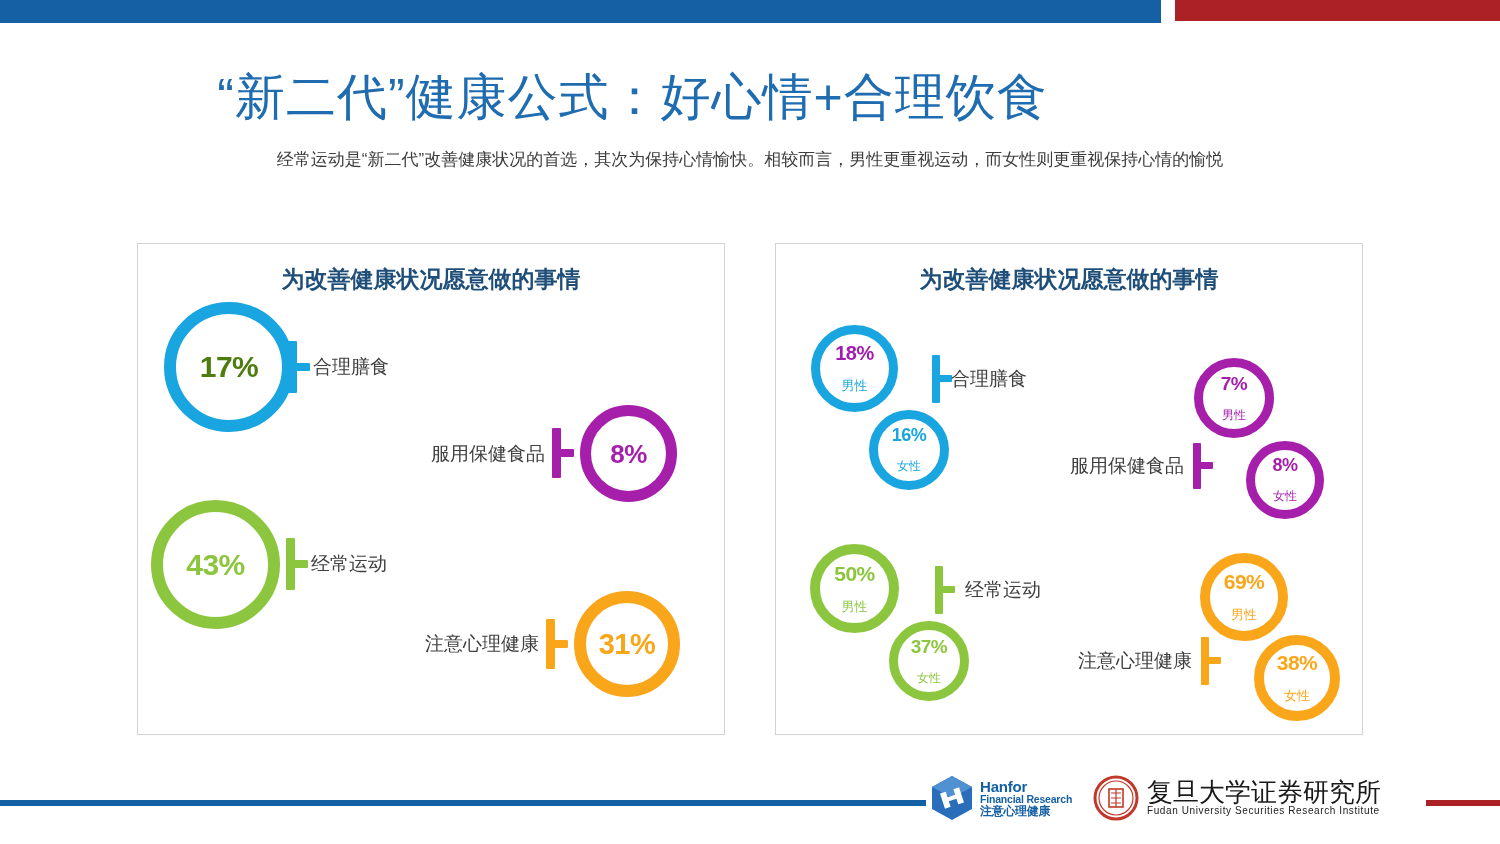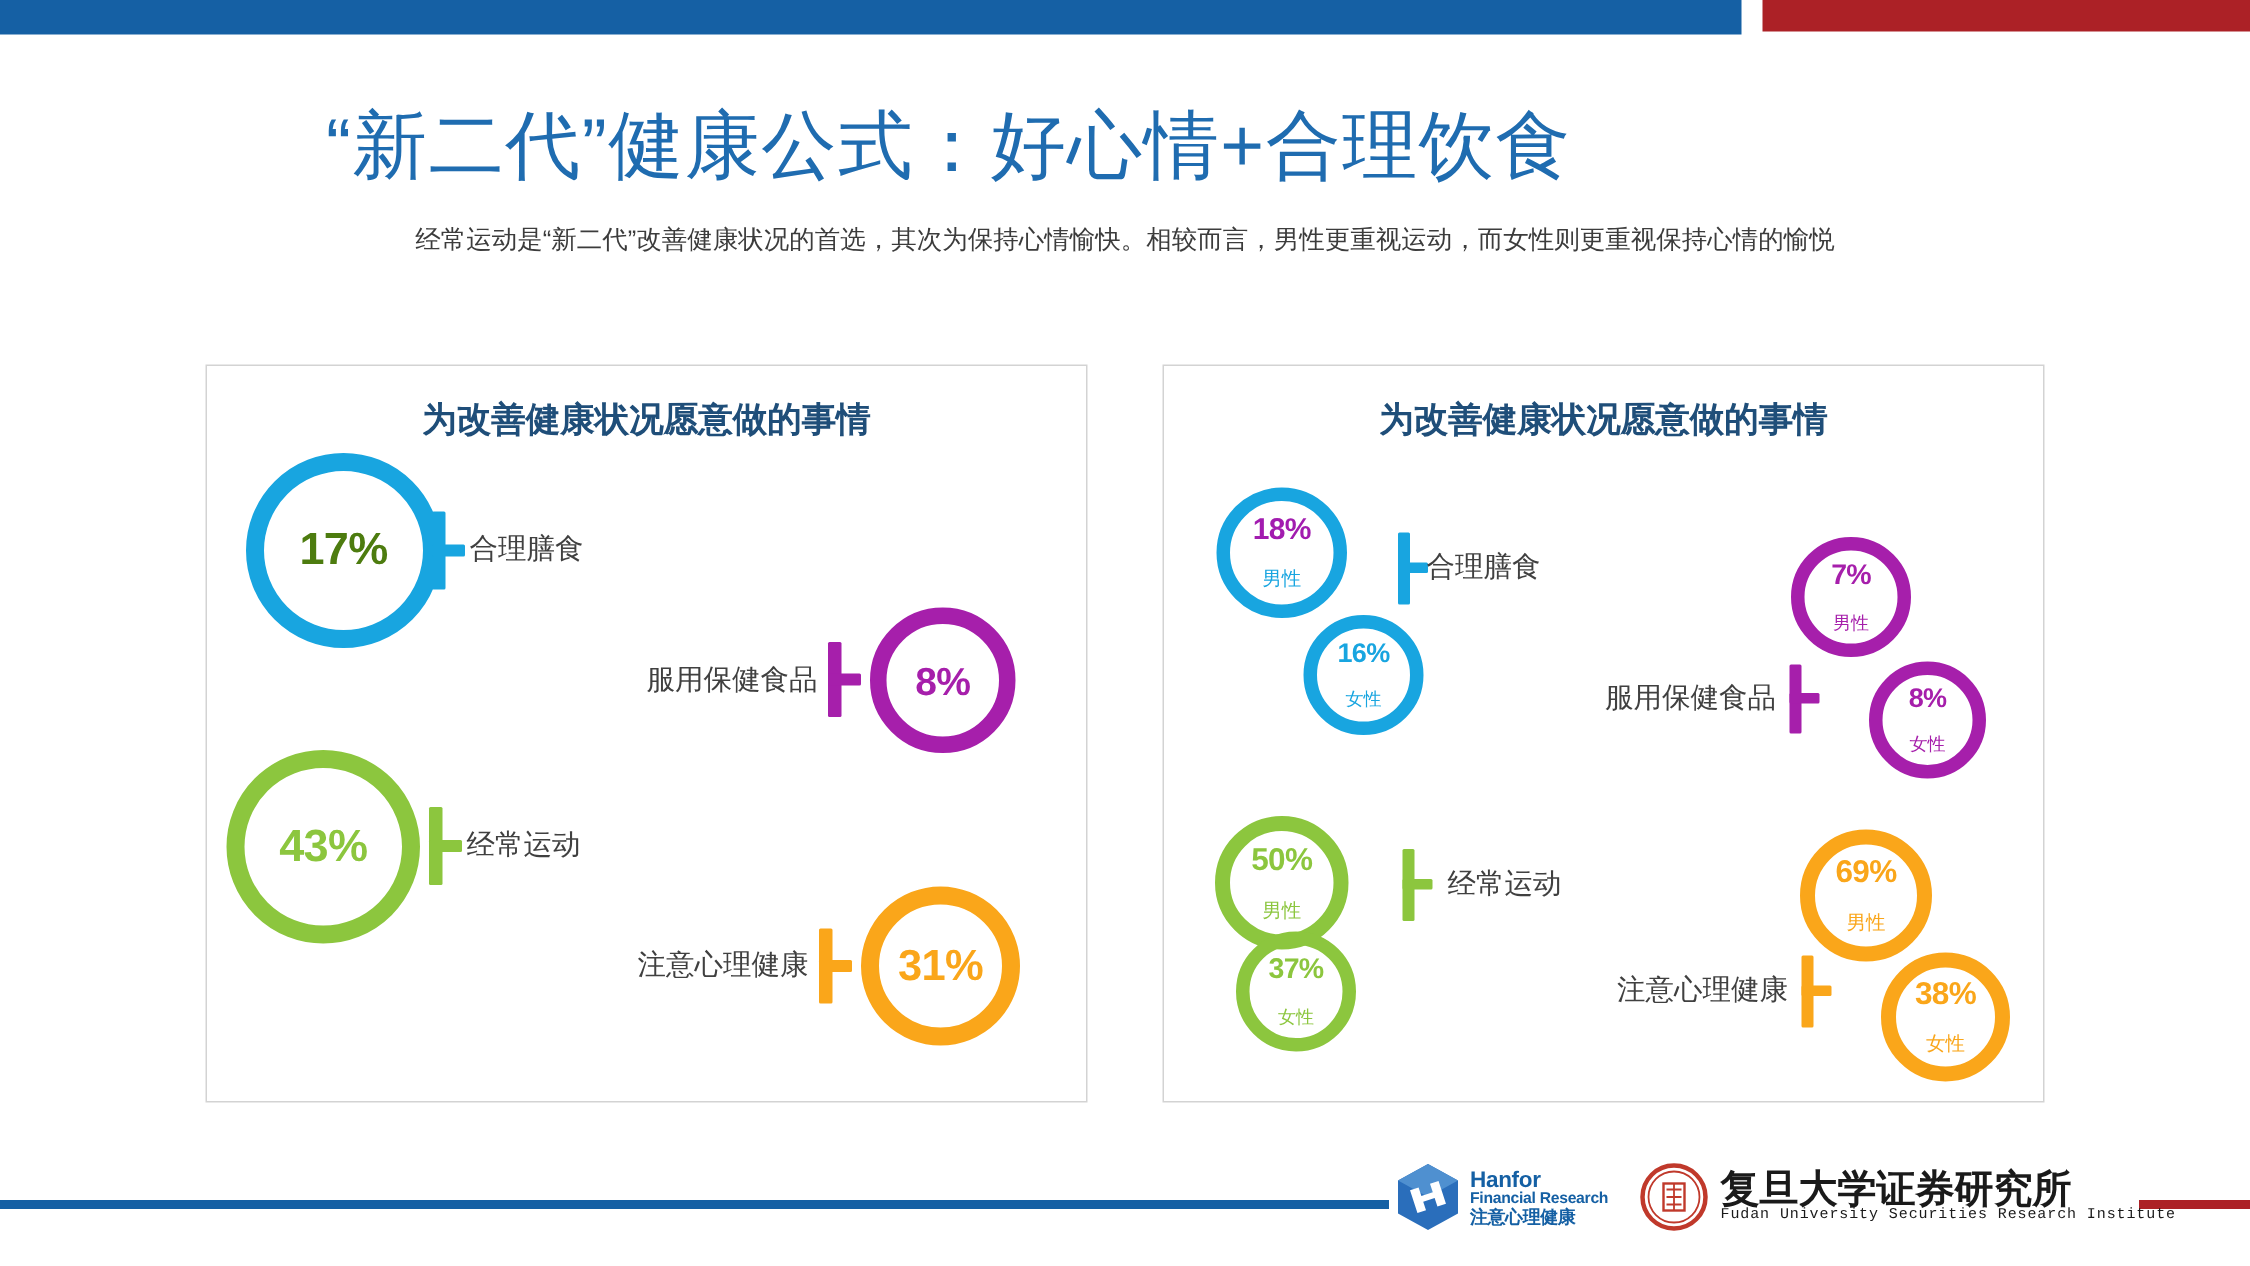--- a/index.html
+++ b/index.html
@@ -146,22 +146,22 @@
 
   #logo-fudan {
     position: absolute;
     left: 1093px; top: 770px;
     width: 320px; height: 56px;
     display: flex;
     align-items: center;
   }
   #logo-fudan .seal { width: 46px; height: 46px; flex: none; }
   #logo-fudan .txt { margin-left: 8px; line-height: 1.05; }
-  #logo-fudan .cn { font-size: 26px; font-weight: bold; color: #1a1a1a; letter-spacing: 0px; white-space: nowrap; }
-  #logo-fudan .en { font-size: 10px; color: #1a1a1a; letter-spacing: 0.6px; white-space: nowrap; font-family: Liberation Mono, monospace; }
+  #logo-fudan .cn { font-size: 26px; font-weight: normal; color: #1a1a1a; letter-spacing: 0px; white-space: nowrap; }
+  #logo-fudan .en { font-size: 10px; color: #1a1a1a; letter-spacing: 0.6px; white-space: nowrap; font-family: Liberation Sans, sans-serif; }
 </style>
 </head>
 <body>
 
 <div id="top-bar-blue"></div>
 <div id="top-bar-red"></div>
 
 <div id="page-title">“新二代”健康公式：好心情+合理饮食</div>
 <div id="page-subtitle">经常运动是“新二代”改善健康状况的首选，其次为保持心情愉快。相较而言，男性更重视运动，而女性则更重视保持心情的愉悦</div>
 
@@ -222,21 +222,21 @@
   <span class="sex" style="font-size:12px; color:#a61fab;">女性</span>
 </div>
 <div class="conn-stem" style="left:1193px; top:443px; width:8px; height:46px; background:#a61fab;"></div>
 <div class="conn-tick" style="left:1193px; top:462px; width:20px; height:7px; background:#a61fab;"></div>
 <div class="cat-label right-align" style="left:944px; top:456px; width:240px;">服用保健食品</div>
 
 <div class="ring" style="left:810px; top:544px; width:89px; height:89px; border-width:10px; border-color:#8cc63e;">
   <span class="pct" style="font-size:21px; color:#8cc63e;">50%</span>
   <span class="sex" style="font-size:13px; color:#8cc63e;">男性</span>
 </div>
-<div class="ring" style="left:824px; top:621px; width:80px; height:80px; border-width:9px; border-color:#8cc63e;">
+<div class="ring" style="left:889px; top:621px; width:80px; height:80px; border-width:9px; border-color:#8cc63e;">
   <span class="pct" style="font-size:19px; color:#8cc63e;">37%</span>
   <span class="sex" style="font-size:12px; color:#8cc63e;">女性</span>
 </div>
 <div class="conn-stem" style="left:935px; top:566px; width:8px; height:48px; background:#8cc63e;"></div>
 <div class="conn-tick" style="left:935px; top:586px; width:20px; height:7px; background:#8cc63e;"></div>
 <div class="cat-label" style="left:965px; top:580px;">经常运动</div>
 
 <div class="ring" style="left:1200px; top:553px; width:88px; height:88px; border-width:10px; border-color:#faa61a;">
   <span class="pct" style="font-size:21px; color:#faa61a;">69%</span>
   <span class="sex" style="font-size:13px; color:#faa61a;">男性</span>

